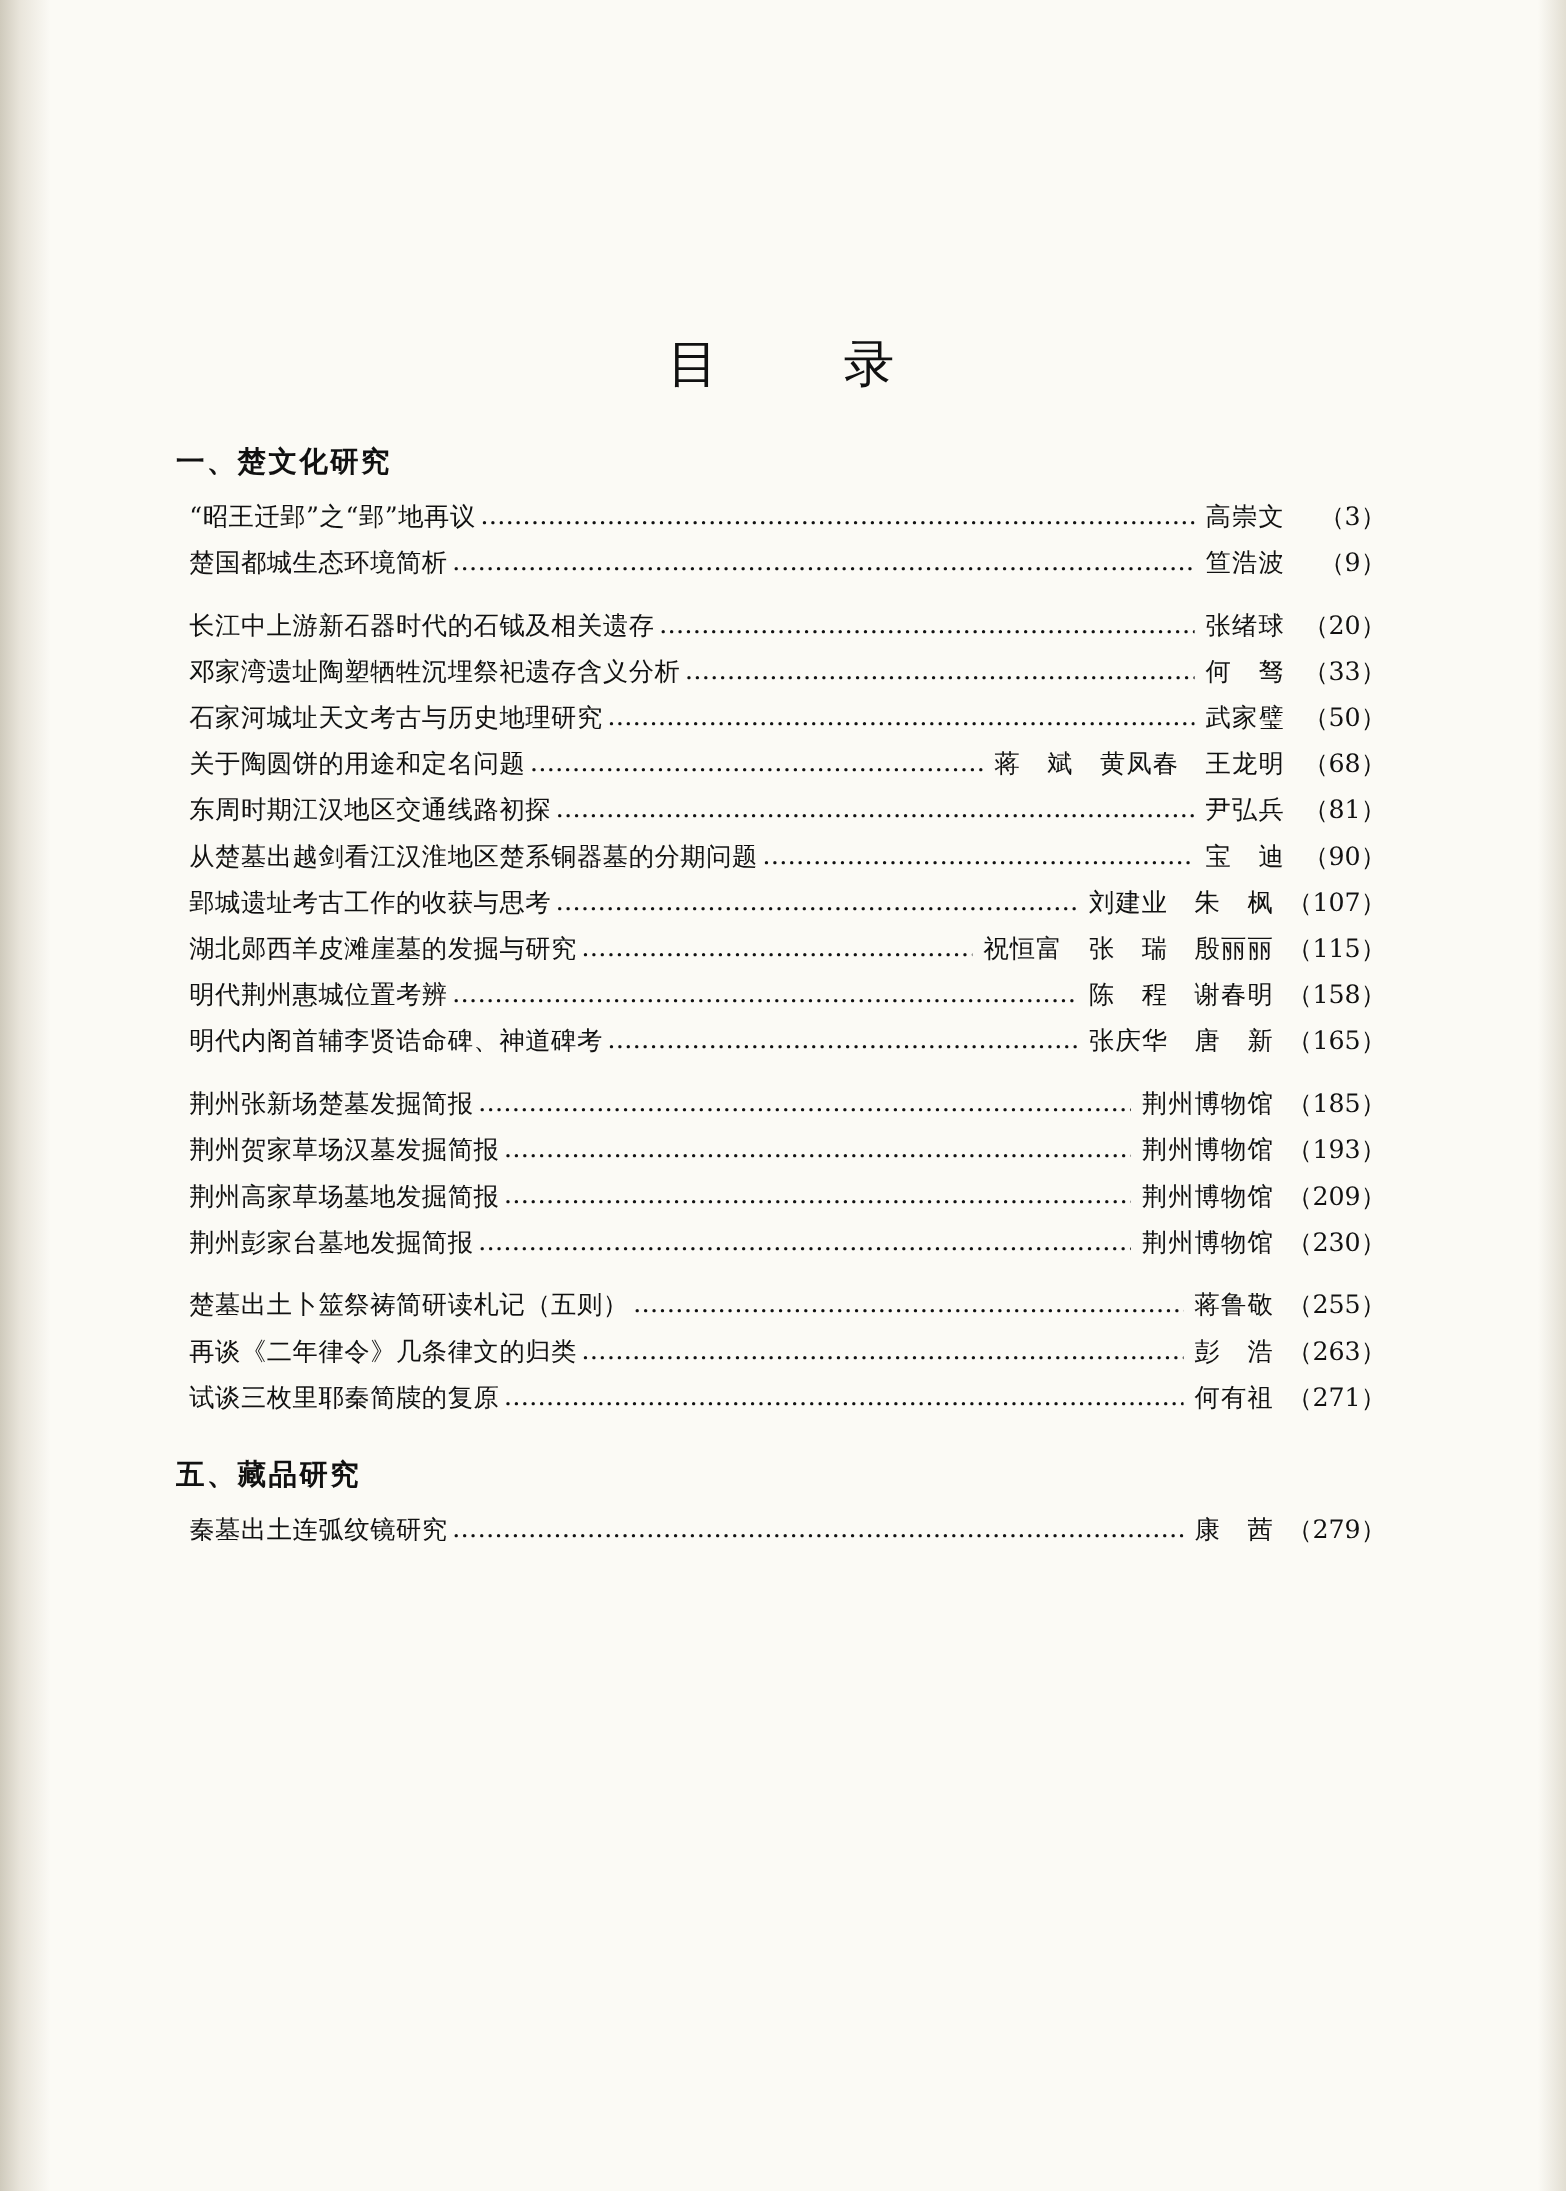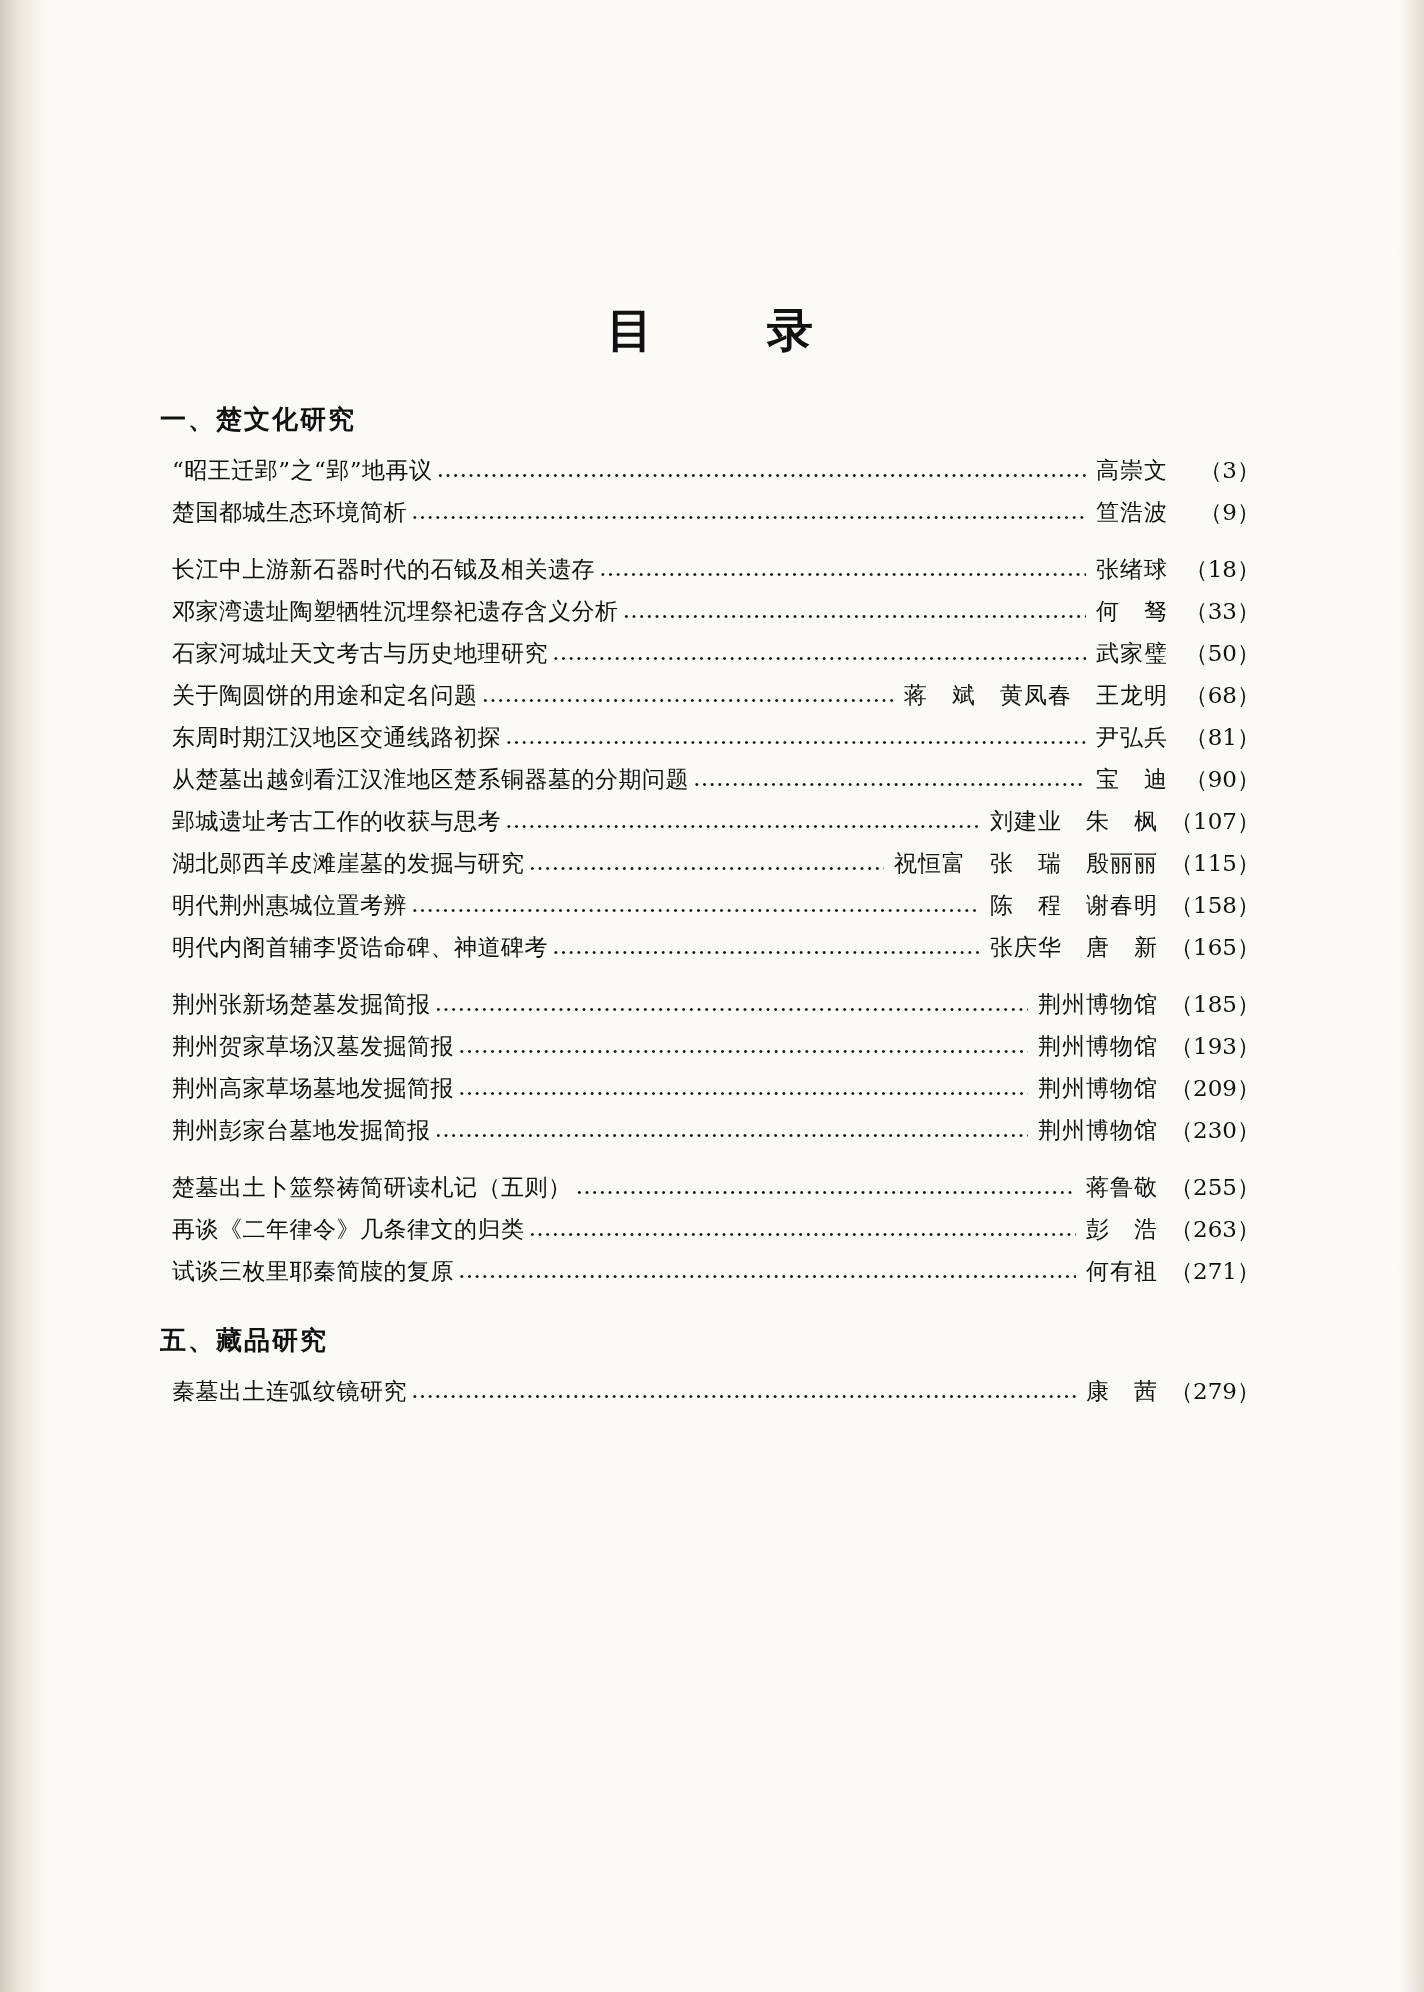--- a/index.html
+++ b/index.html
@@ -43,21 +43,21 @@
     left: 160px;
     top: 0;
     width: 1100px;
     height: 1992px;
   }
   .doc-title {
     margin-top: 300px;
     text-align: center;
     font-size: 46px;
     letter-spacing: 34px;
-    font-weight: 700;
+    font-weight: 400;
     color: #111;
     text-indent: 34px;
     font-family: "DejaVu Serif", "Liberation Serif", serif;
   }
   .section {
     margin-top: 34px;
   }
   .section-title {
     text-align: left;
     font-size: 26px;
@@ -142,21 +142,21 @@
     </div>
 
     <div class="section">
 
       <div class="entry">
         <span class="entry-title">长江中上游新石器时代的石钺及相关遗存</span>
         <span class="leader">
             <span>…………………………………………………………………………………………………………………………………………</span>
           </span>
         <span class="entry-authors">张绪球</span>
-        <span class="entry-page">（18）</span>
+        <span class="entry-page">（20）</span>
       </div>
 
       <div class="entry">
         <span class="entry-title">邓家湾遗址陶塑牺牲沉埋祭祀遗存含义分析</span>
         <span class="leader">
             <span>…………………………………………………………………………………………………………………………………………</span>
           </span>
         <span class="entry-authors">何　驽</span>
         <span class="entry-page">（33）</span>
       </div>

